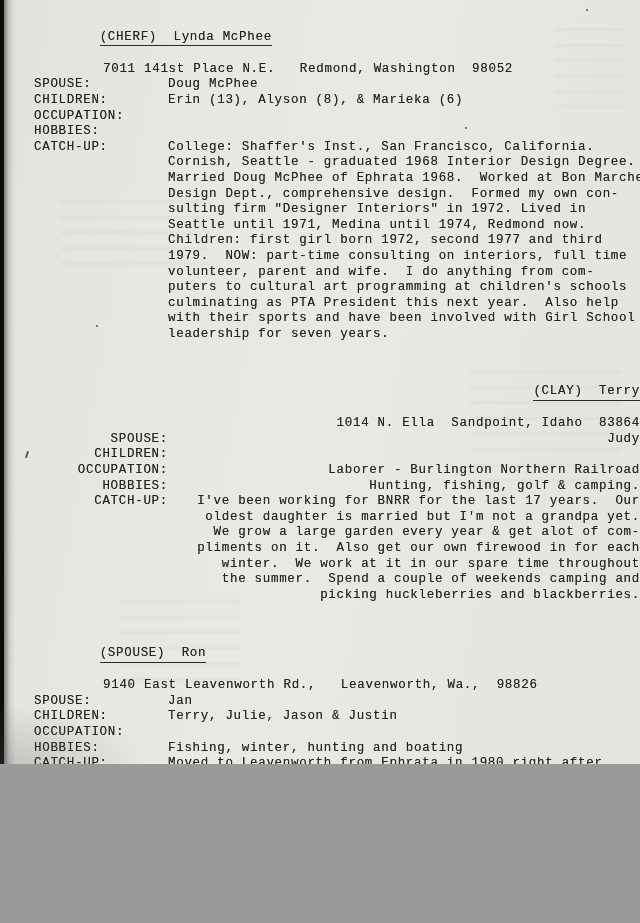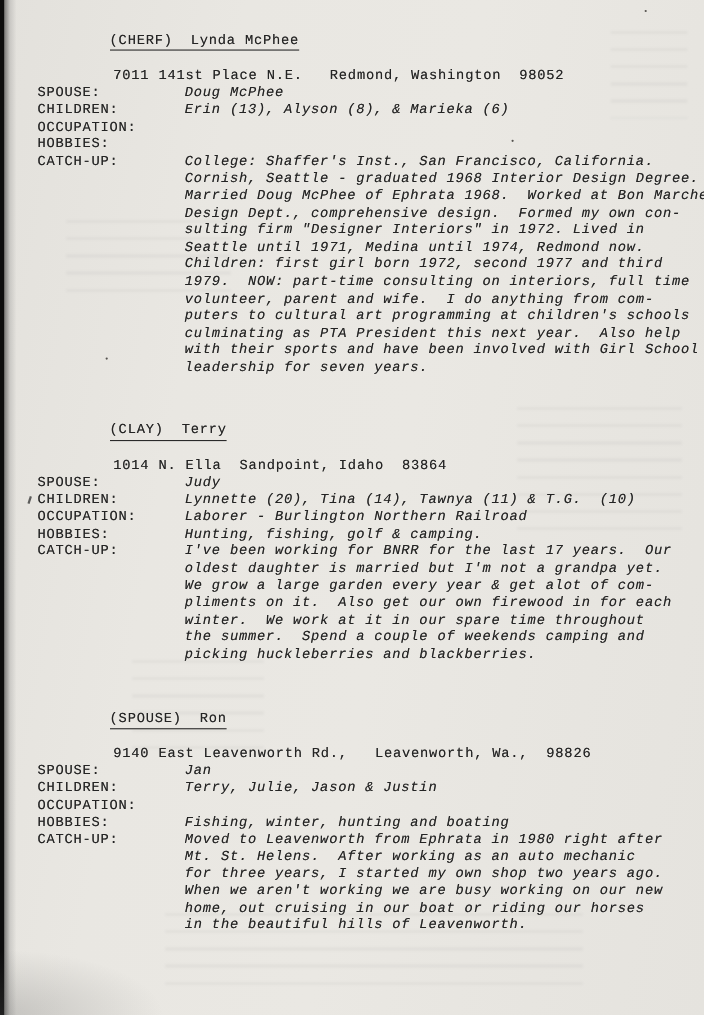--- a/index.html
+++ b/index.html
@@ -1,18 +1,18 @@
 <!DOCTYPE html>
 <html><head>
 <meta charset="utf-8">
 <style>
   html,body{margin:0;padding:0;background:#9a9a9a;}
   .page{
     position:relative;
-    width:640px;height:923px;
+    width:640px;height:764px;
     overflow:hidden;
     background:linear-gradient(100deg,#e3e1dc 0%,#e9e7e2 28%,#eae8e3 55%,#e7e5e0 80%,#e5e3de 100%);
     font-family:"Liberation Mono","DejaVu Sans Mono",monospace;
     font-size:12.5px;
     letter-spacing:0.7px;
     line-height:15.6px;
     color:#242424;
     text-shadow:0 0 0.5px rgba(25,25,25,0.55);
   }
   
@@ -30,33 +30,33 @@
   .g4{left:120px;top:600px;width:120px;height:90px;}
   .g5{left:150px;top:830px;width:380px;height:70px;}
   .speck{position:absolute;background:#55534f;border-radius:50%;}
   .sp1{left:586px;top:9px;width:2px;height:2px;}
   .sp2{left:96px;top:325px;width:2px;height:2px;}
   .sp3{left:465px;top:127px;width:2px;height:2px;}
   .stray-slash{position:absolute;left:26px;top:451px;width:1.5px;height:7px;background:#3a3a3a;transform:rotate(18deg);opacity:0.8;}
 
   .content{position:relative;padding:14px 0 0 34px;}
   .section{margin:0;}
-  .section.s2{margin-top:26px;}
+  .section.s2{margin-top:26px;text-align:right;}
   .section.s3{margin-top:27px;}
   .line{white-space:pre;}
   .header-line .uname{
     display:inline-block;
     border-bottom:1.4px solid #2a2a2a;
     padding-bottom:0px;
     white-space:pre;
   }
   .address-line{padding-left:69px;white-space:pre;}
   .frow{display:flex;align-items:flex-start;}
   .flabel{flex:0 0 134px;white-space:pre;}
-  .fvalue{flex:1 1 auto;white-space:pre;font-style:italic;}
+  .fvalue{flex:1 1 auto;white-space:pre;}
 </style>
 </head>
 <body>
 
 <div class="page">
   <div class="ghost ghost-lines g1"></div>
   <div class="ghost ghost-lines g2"></div>
   <div class="ghost ghost-lines g3"></div>
   <div class="ghost ghost-lines g4"></div>
   <div class="ghost ghost-lines g5"></div>
@@ -108,21 +108,20 @@
       <div class="line header-line">
         <span class="uname">(CLAY)  Terry</span>
       </div>
       <div class="line address-line">1014 N. Ella  Sandpoint, Idaho  83864</div>
       <div class="frow">
         <div class="flabel">SPOUSE:</div>
         <div class="fvalue">Judy</div>
       </div>
       <div class="frow">
         <div class="flabel">CHILDREN:</div>
-        <div class="fvalue">Lynnette (20), Tina (14), Tawnya (11) &amp; T.G.  (10)</div>
       </div>
       <div class="frow">
         <div class="flabel">OCCUPATION:</div>
         <div class="fvalue">Laborer - Burlington Northern Railroad</div>
       </div>
       <div class="frow">
         <div class="flabel">HOBBIES:</div>
         <div class="fvalue">Hunting, fishing, golf &amp; camping.</div>
       </div>
       <div class="frow">

